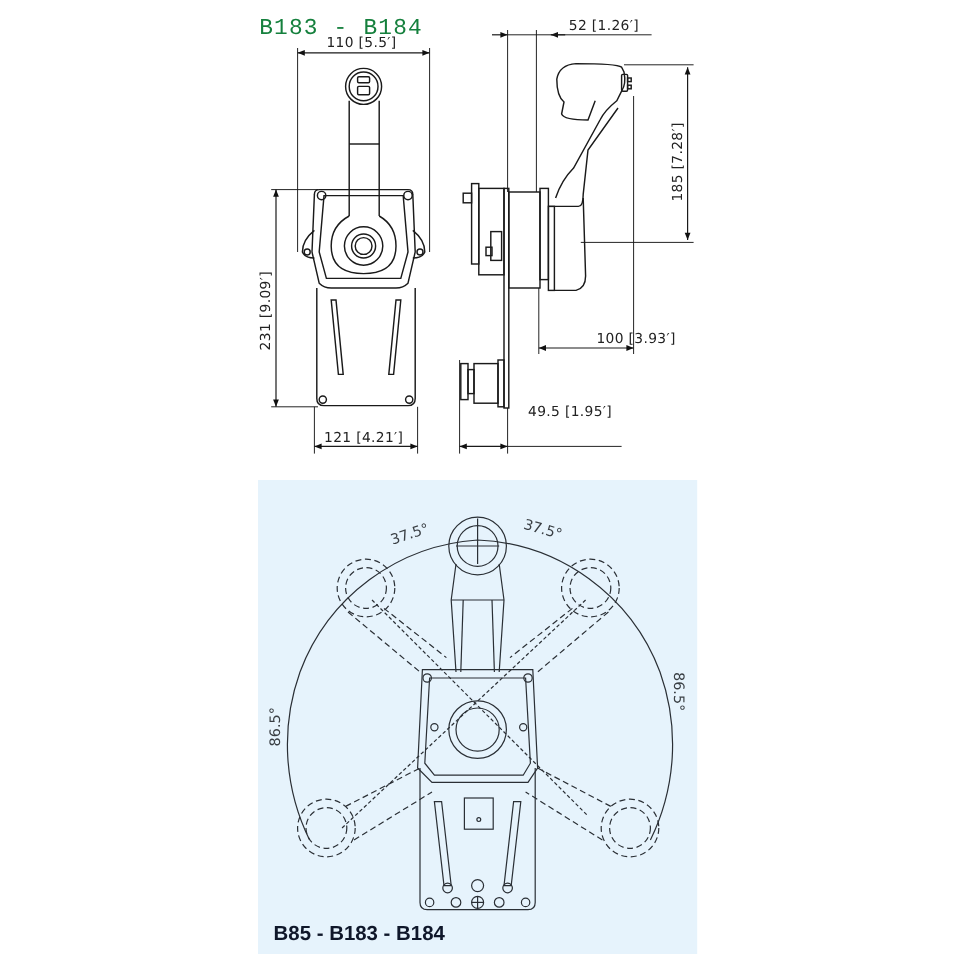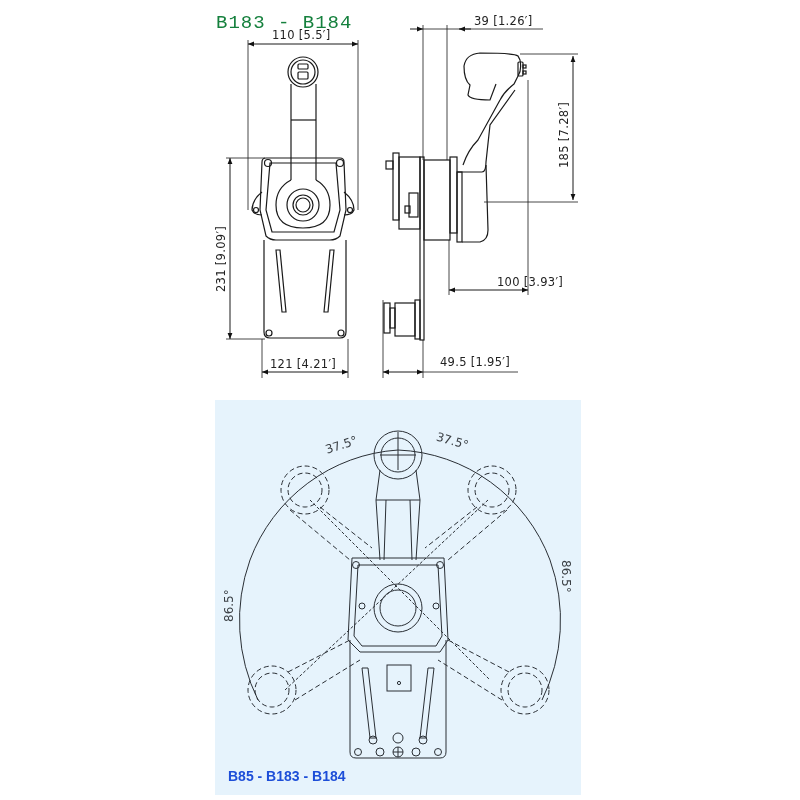--- a/index.html
+++ b/index.html
@@ -5,22 +5,22 @@
   html, body { margin: 0; padding: 0; background: #ffffff; }
   body { width: 800px; height: 800px; position: relative; overflow: hidden;
          font-family: "DejaVu Sans", sans-serif; }
   .title-top { position: absolute; left: 216px; top: 12px; font-size: 19px;
                letter-spacing: 1px; color: #15803d; font-family: Liberation Mono, monospace; }
   .dim { position: absolute; font-size: 11.5px; color: #222; font-family: "DejaVu Sans", sans-serif;
          white-space: nowrap; letter-spacing: 0.3px; }
   .dim.vert { transform-origin: 0 0; transform: rotate(-90deg); }
   .panel { position: absolute; left: 215px; top: 400px; width: 366px; height: 395px;
            background: #e6f3fc; }
-  .title-bottom { position: absolute; left: 228px; top: 768px; font-size: 14px; font-weight: bold;
-                  color: #1d4ed8; font-family: "Liberation Sans", sans-serif; }
+  .title-bottom { position: absolute; left: 228px; top: 768px; font-size: 17px; font-weight: bold;
+                  color: #0f172a; font-family: "Liberation Sans", sans-serif; }
   svg { position: absolute; left: 0; top: 0; }
   .ang { position: absolute; font-size: 12px; color: #3a3f44; font-family: "DejaVu Sans", sans-serif; }
 </style>
 </head>
 <body>
 
 <div class="title-top">B183 - B184</div>
 
 <div class="panel"></div>
 
@@ -184,23 +184,23 @@
     <circle cx="358" cy="752" r="3.5"></circle>
     <circle cx="438" cy="752" r="3.5"></circle>
     <circle cx="380" cy="752" r="4"></circle>
     <circle cx="416" cy="752" r="4"></circle>
   </g>
 </svg>
 
 <div class="dim" style="left:272px; top:28px;">110 [5.5′]</div>
 <div class="dim vert" style="left:214px; top:292px;">231 [9.09′]</div>
 <div class="dim" style="left:270px; top:357px;">121 [4.21′]</div>
-<div class="dim" style="left:474px; top:14px;">39 [1.26′]</div>
+<div class="dim" style="left:474px; top:14px;">52 [1.26′]</div>
 <div class="dim vert" style="left:557px; top:168px;">185 [7.28′]</div>
 <div class="dim" style="left:452px; top:275px;margin-left:45px;">100 [3.93′]</div>
-<div class="dim" style="left:440px; top:355px;">49.5 [1.95′]</div>
+<div class="dim" style="left:440px; top:336px;">49.5 [1.95′]</div>
 
 <div class="ang" style="left:325px; top:438px; transform:rotate(-18deg);">37.5°</div>
 <div class="ang" style="left:436px; top:434px; transform:rotate(16deg);">37.5°</div>
 <div class="ang" style="left:222px; top:622px; transform-origin:0 0; transform:rotate(-90deg);">86.5°</div>
 <div class="ang" style="left:573px; top:560px; transform-origin:0 0; transform:rotate(90deg);">86.5°</div>
 
 <div class="title-bottom">B85 - B183 - B184</div>
 
 </body></html>

